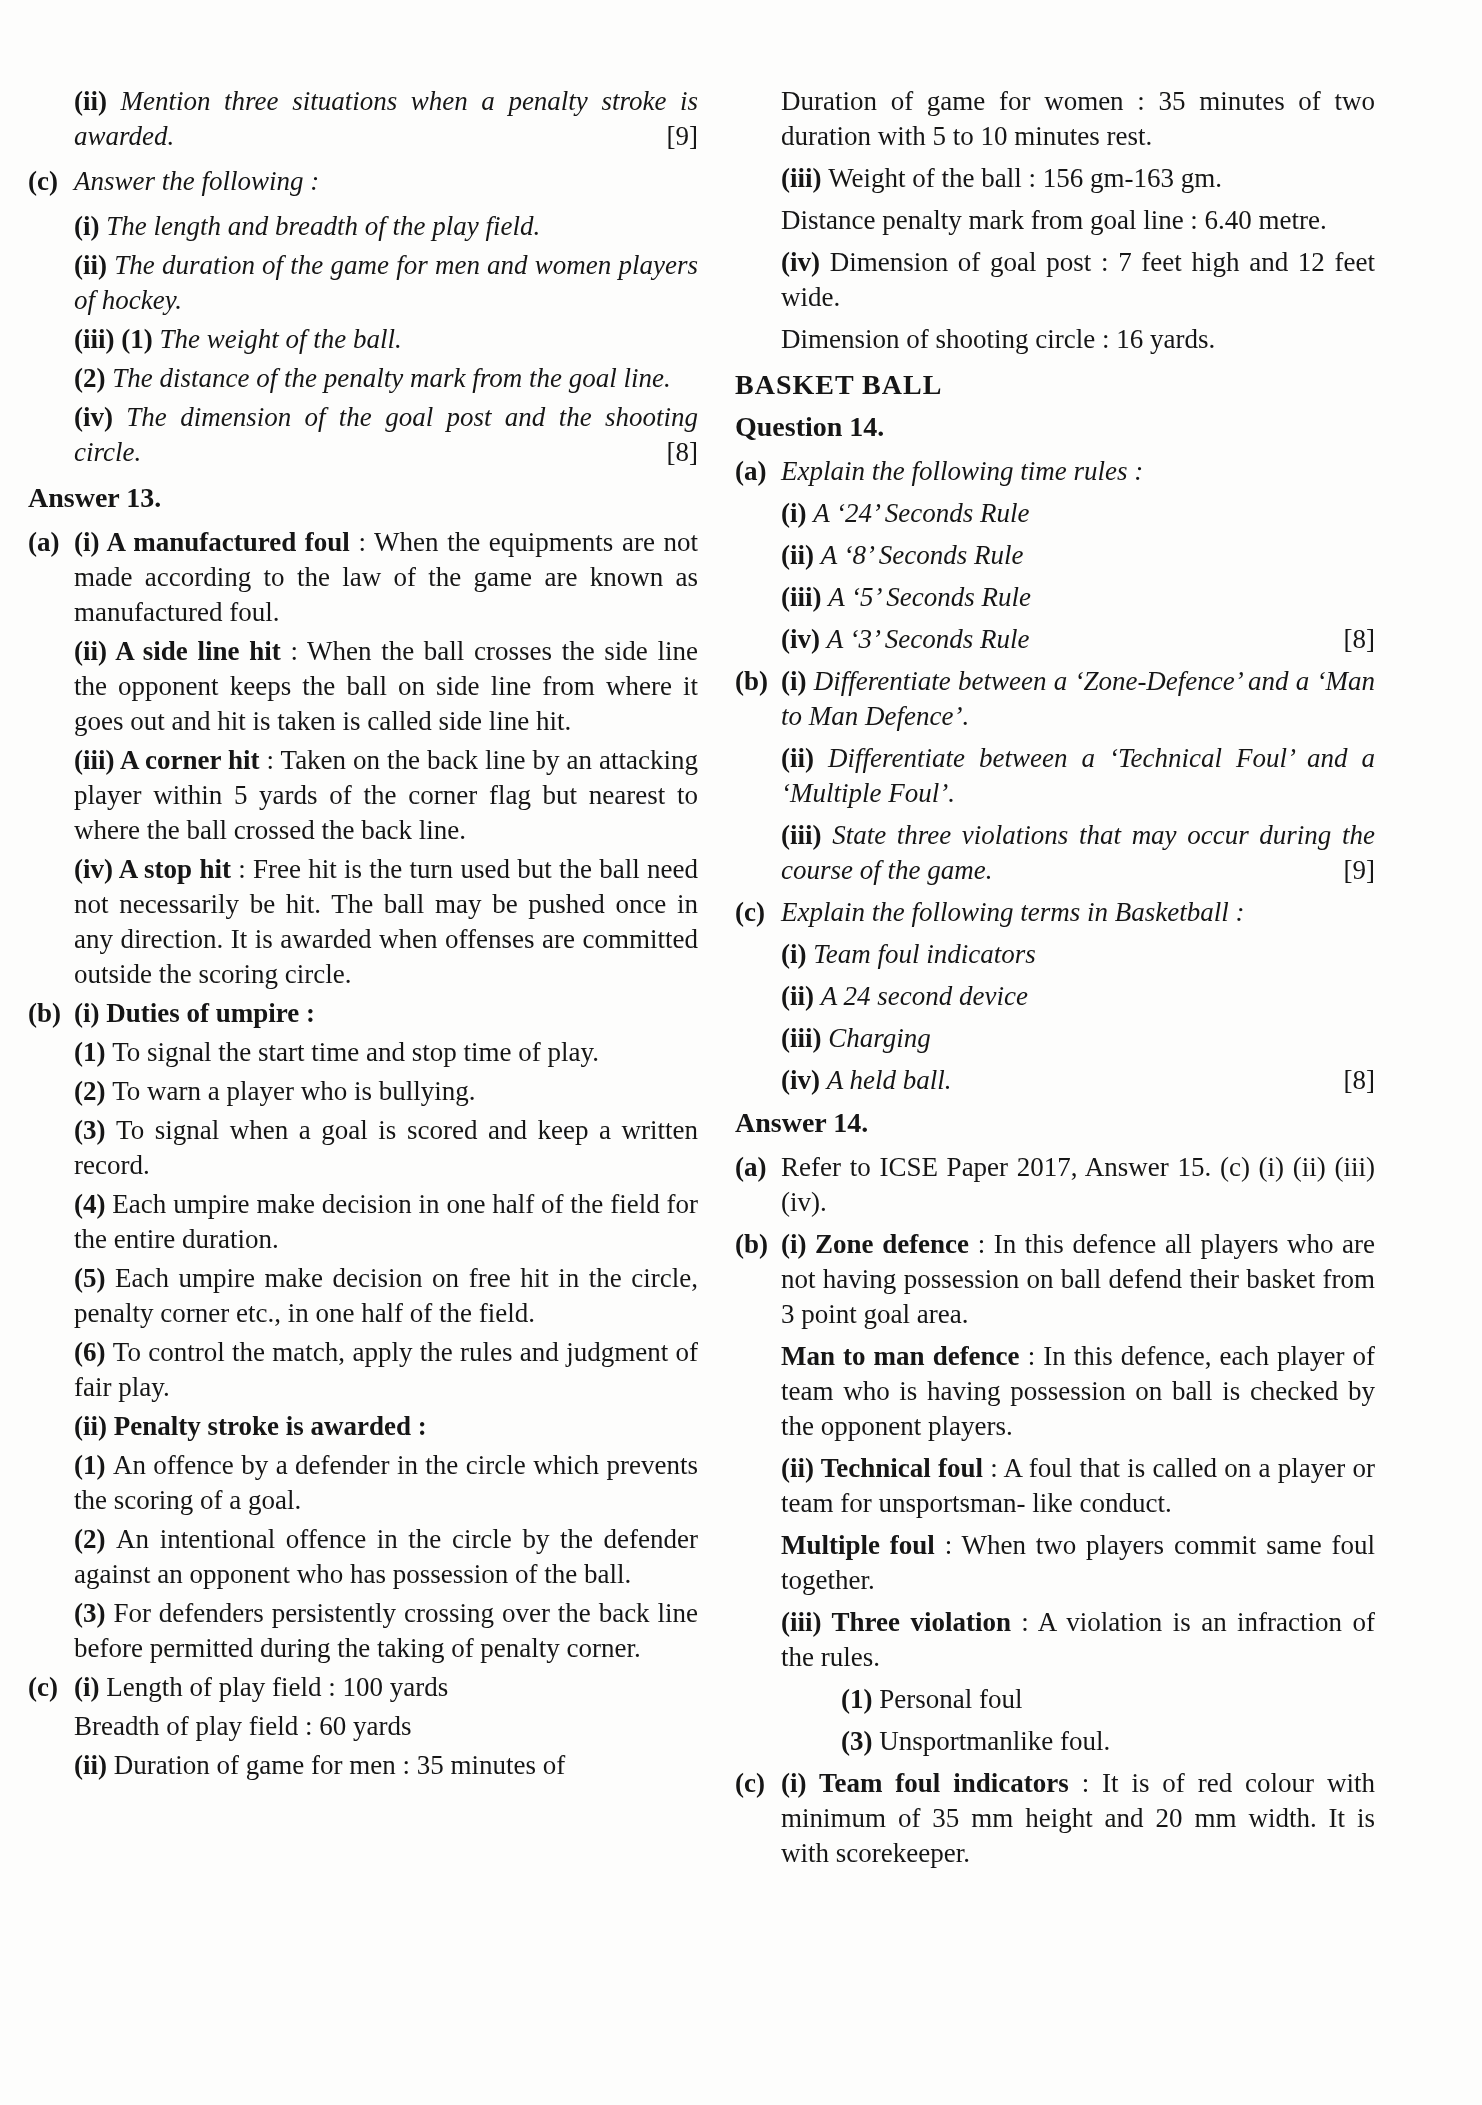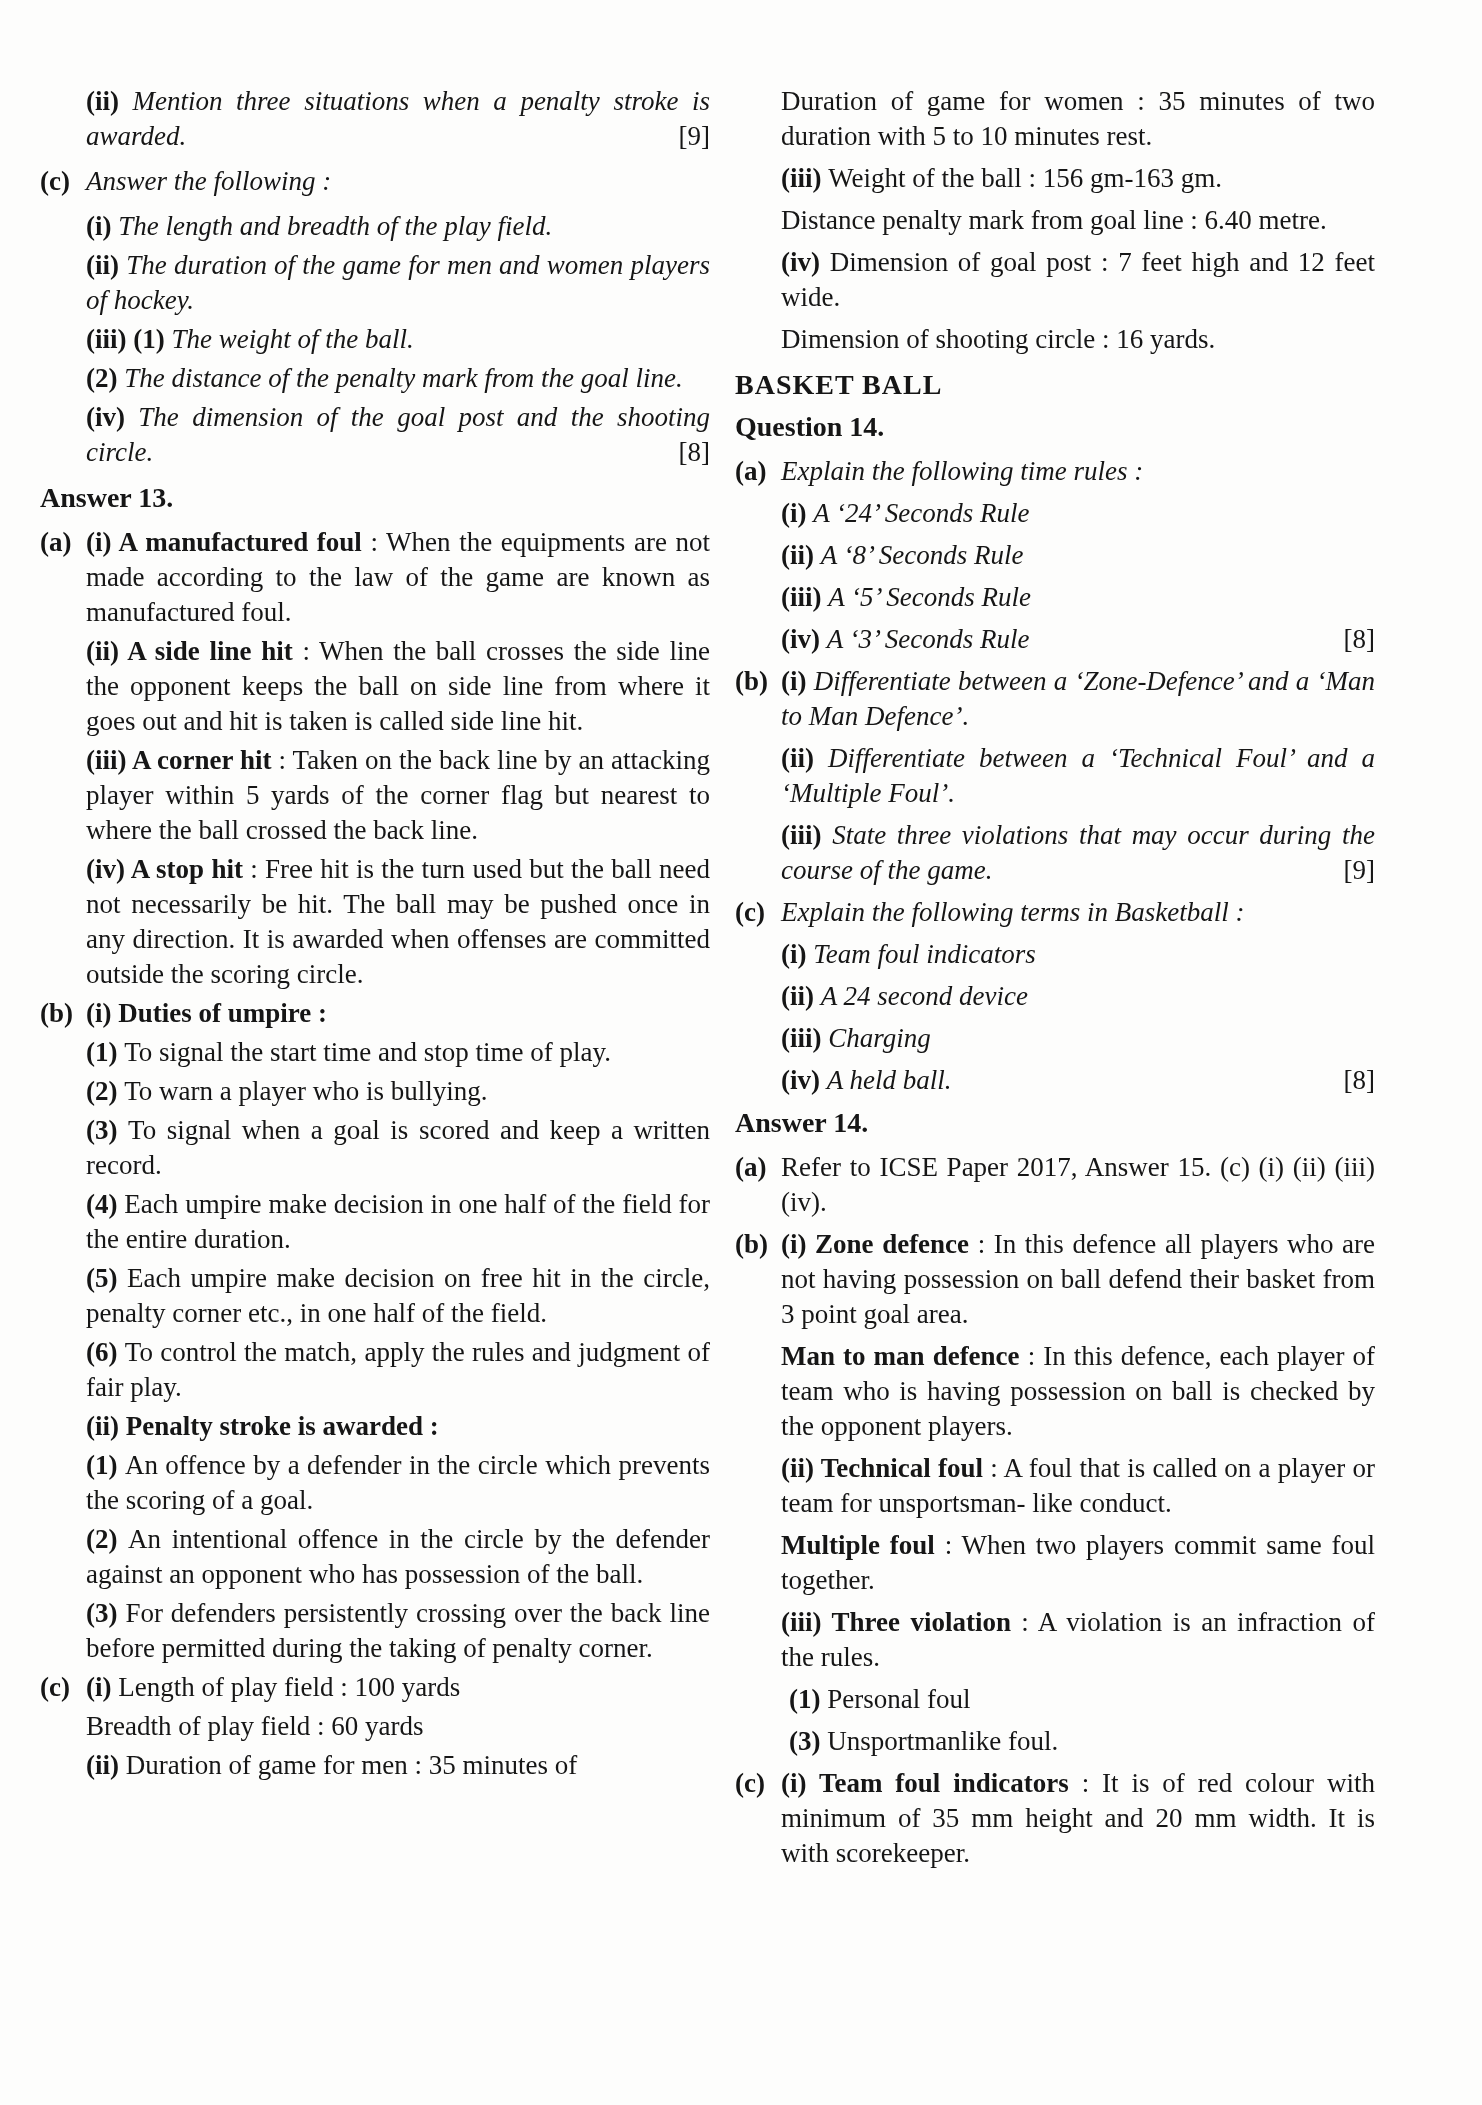--- a/index.html
+++ b/index.html
@@ -7,33 +7,33 @@
     position:relative;
     width:1482px;height:2105px;
     background:#fdfdfc;
     overflow:hidden;
     font-family:"Liberation Serif","DejaVu Serif",serif;
     color:#161616;
     font-size:27px;
     -webkit-font-smoothing:antialiased;
   }
   .col{position:absolute;top:84px;}
-  #left-col{left:40px;width:670px;}
+  #left-col{left:28px;width:670px;}
   #right-col{left:735px;width:640px;}
   .blk{
     position:relative;
     margin:0 0 4px 46px;
     line-height:35px;
     text-align:justify;
   }
   #right-col .blk{margin-bottom:7px;}
   .noj{text-align:left;}
   .full{margin-left:0;}
   .center{margin-left:0;text-align:left;letter-spacing:1px;}
-  .lvl1{margin-left:54px;}
+  .lvl1{margin-left:106px;}
   .h{font-size:28px;font-weight:700;}
   .mt1{margin-top:10px;}
   .side{position:absolute;left:-46px;top:0;font-weight:700;}
   .mark{position:absolute;right:0;bottom:0;}
   .s-b{font-weight:700;}
   .s-i{font-style:italic;}
 </style>
 </head>
 <body>
 

